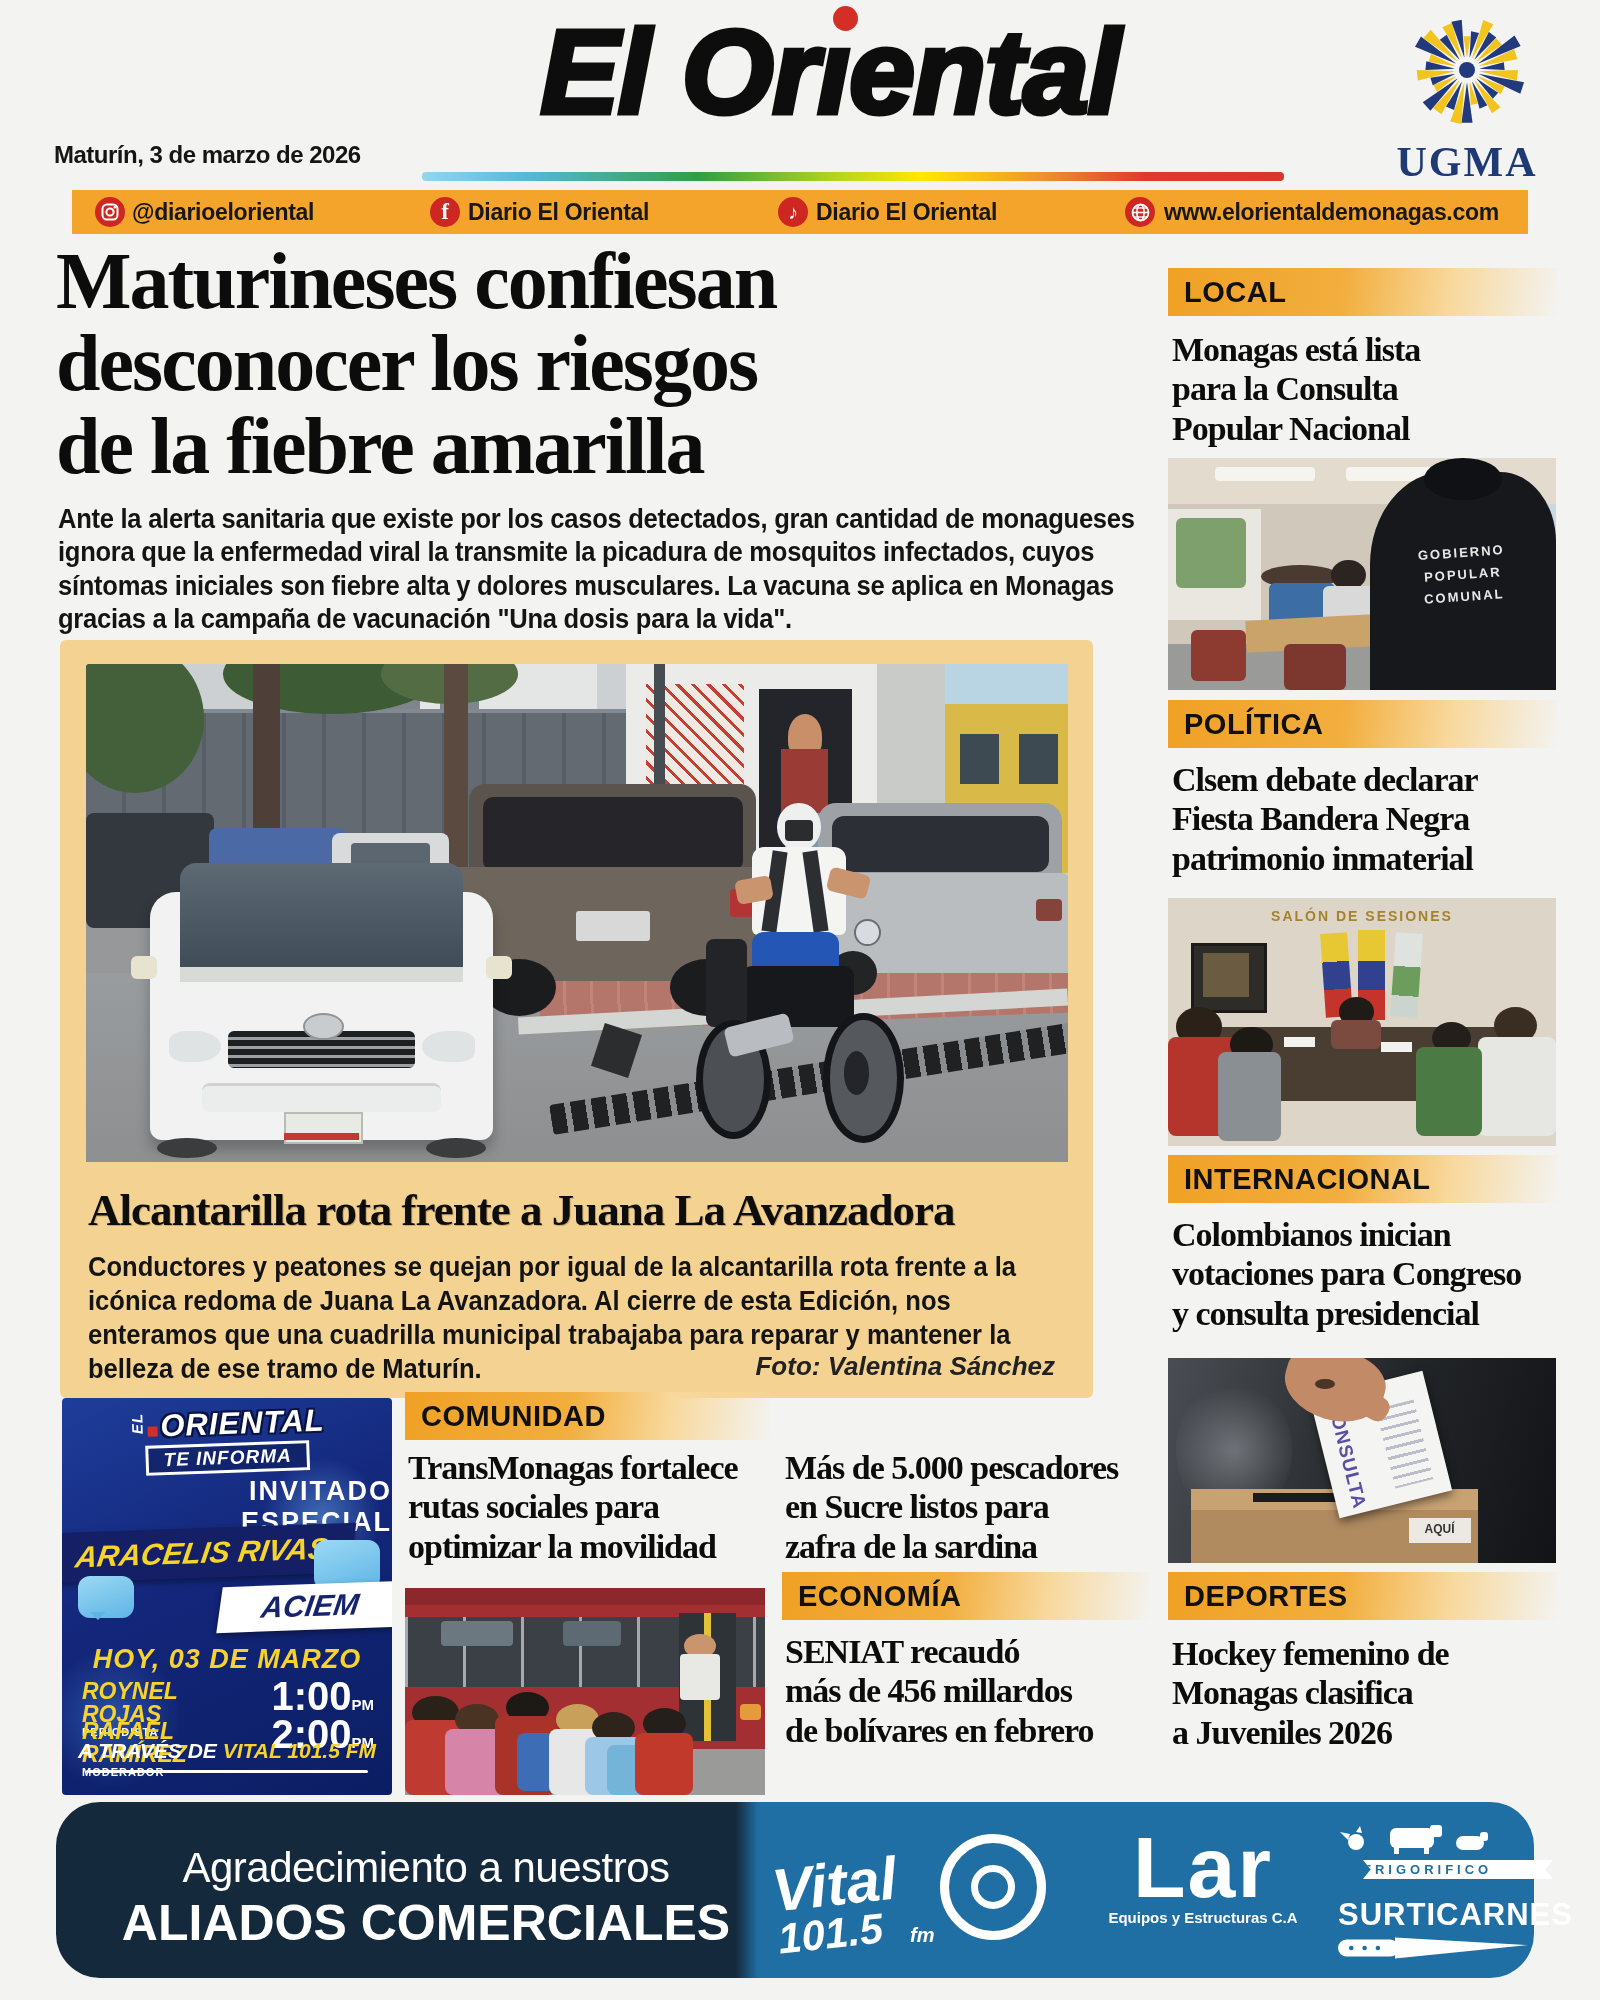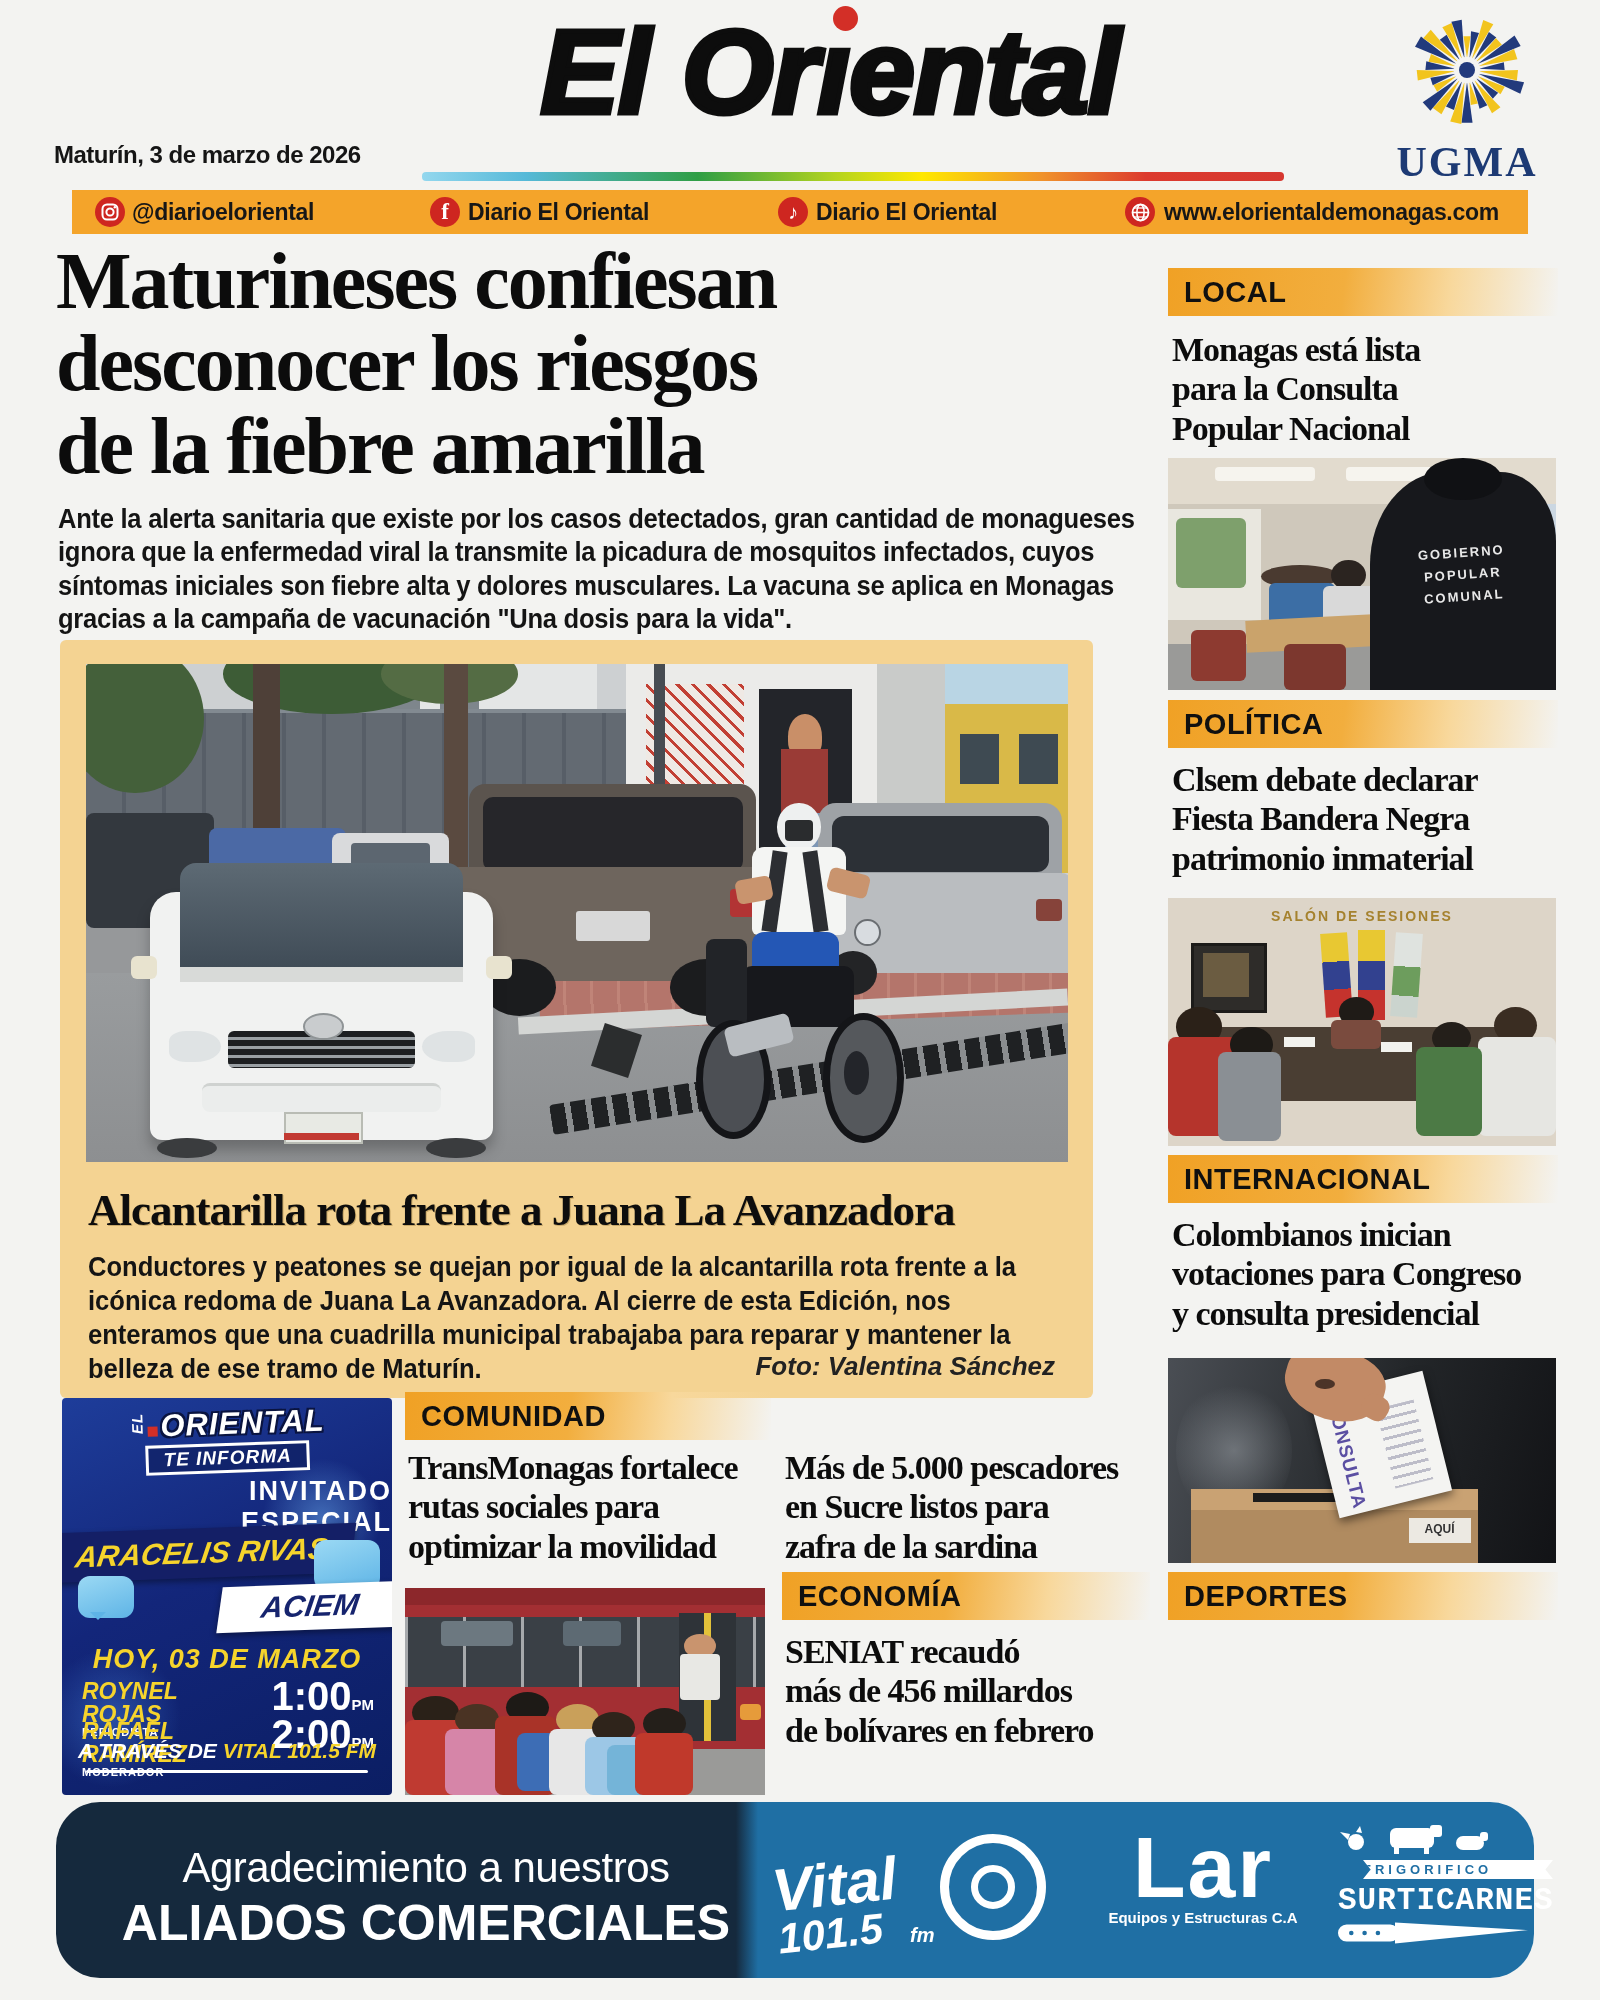--- a/index.html
+++ b/index.html
@@ -95,21 +95,21 @@
   .v-ring{position:absolute;left:168px;top:2px;width:88px;height:88px;border:9px solid #fff;border-radius:50%;}
   .v-ring::after{content:'';position:absolute;left:22px;top:22px;width:30px;height:30px;border:7px solid #fff;border-radius:50%;}
   .v-freq{position:absolute;left:6px;top:78px;font-size:42px;font-weight:800;font-style:italic;transform:rotate(-6deg);}
   .v-fm{position:absolute;left:138px;top:92px;font-size:20px;font-weight:800;font-style:italic;}
   .lar{left:1022px;top:18px;width:250px;text-align:center;color:#fff;}
   .lar-word{font-size:86px;font-weight:800;line-height:1.1;letter-spacing:2px;}
   .lar-sub{font-size:15px;font-weight:bold;margin-top:-6px;}
   .surti{left:1282px;top:22px;width:240px;color:#fff;}
   .surti-ribbon{margin:2px auto 0;width:190px;background:#fff;color:#1F6FA4;font-weight:bold;
                 font-size:13px;letter-spacing:4px;padding:2px 0;clip-path:polygon(0 0,100% 0,96% 50%,100% 100%,0 100%,4% 50%);}
-  .surti-word{font-family:Liberation Mono, monospace;font-weight:bold;font-size:31px;letter-spacing:1px;margin-top:4px;}
+  .surti-word{font-family:Liberation Sans, sans-serif;font-weight:bold;font-size:31px;letter-spacing:1px;margin-top:18px;}
 
   
   .pp{position:absolute;}
 </style>
 </head>
 <body>
 
 <div id="page">
 
   <div class="abs date">Maturín, 3 de marzo de 2026</div>
@@ -359,20 +359,23 @@
     <div class="pp" style="left:44%;top:20%;width:4%;height:42%;transform:rotate(-14deg);writing-mode:vertical-rl;color:#5b4fa2;font-weight:800;font-size:19px;letter-spacing:1px;">CONSULTA</div>
     <div class="pp" style="left:56%;top:22%;width:10%;height:40%;transform:rotate(-14deg);background:repeating-linear-gradient(#bdbdc9 0 3px,transparent 3px 10px);"></div>
     <div class="pp" style="left:30%;top:-4%;width:26%;height:34%;border-radius:40% 40% 50% 50%;background:#c28a66;transform:rotate(16deg);"></div>
     <div class="pp" style="left:50%;top:18%;width:7%;height:12%;border-radius:40%;background:#c28a66;transform:rotate(30deg);"></div>
     <div class="pp" style="left:38%;top:10%;width:5%;height:5%;border-radius:50%;background:#4c3428;"></div>
   </div>
 
   <div class="abs secbar" style="left:1168px;top:1572px;width:390px;">
       <span>DEPORTES</span>
     </div>
+  <div class="abs shead pre" style="left:1172px;top:1634px;width:386px;">Hockey  femenino de
+Monagas clasifica
+a Juveniles 2026</div>
 
   <div class="abs secbar" style="left:405px;top:1392px;width:366px;">
       <span>COMUNIDAD</span>
     </div>
   <div class="abs shead pre" style="left:408px;top:1448px;width:362px;">TransMonagas fortalece
 rutas sociales para
 optimizar la movilidad</div>
   <div class="abs photo" style="left:405px;top:1588px;width:360px;height:207px;">
     <div class="pp" style="left:0;top:0;width:100%;height:8%;background:#8c272b;"></div>
     <div class="pp" style="left:0;top:8%;width:100%;height:70%;background:#a32f33;"></div>

